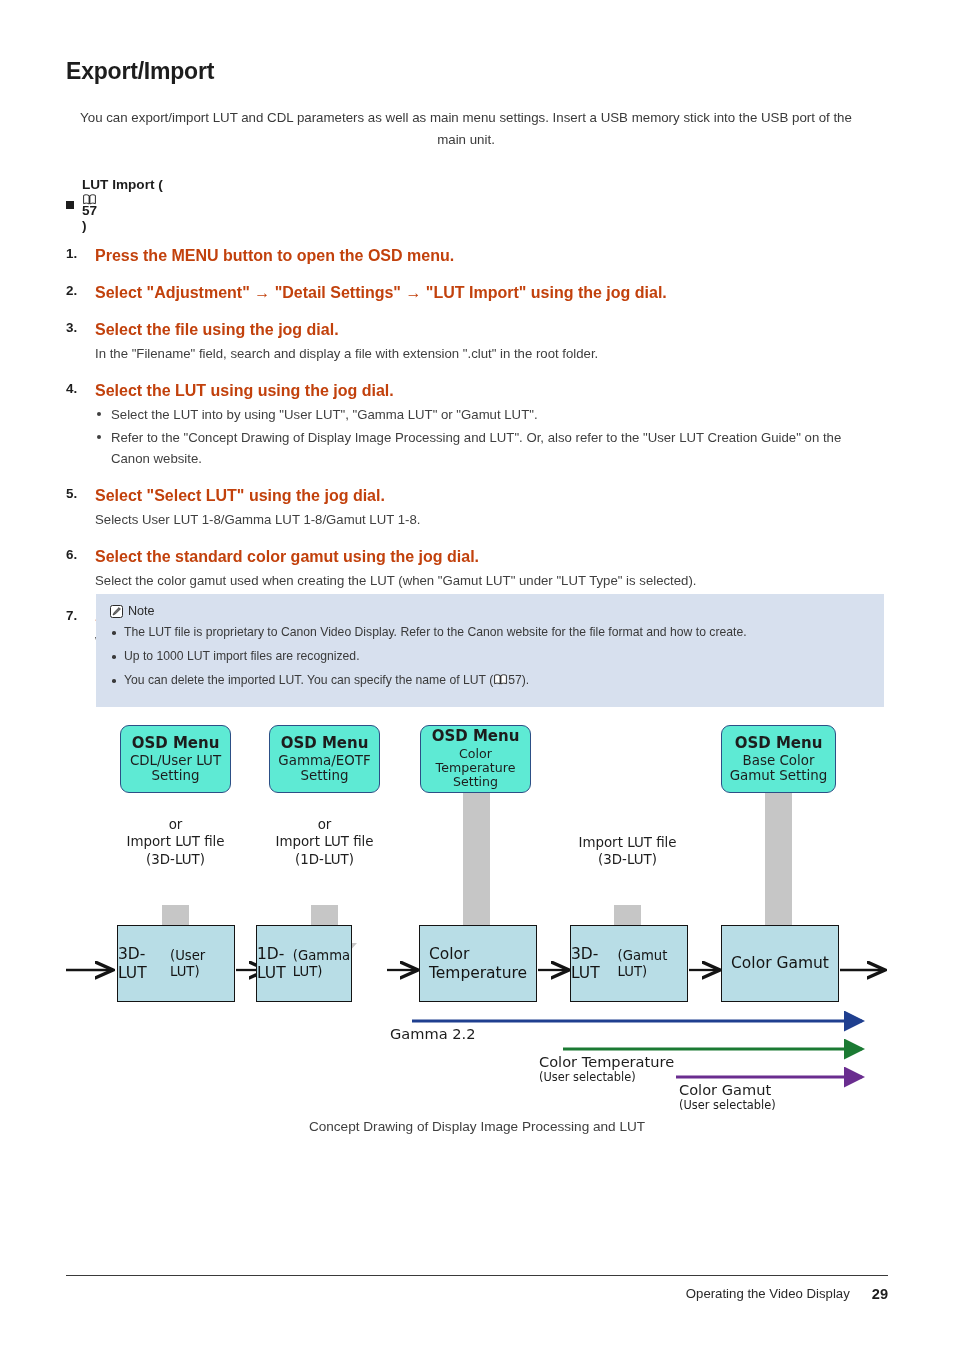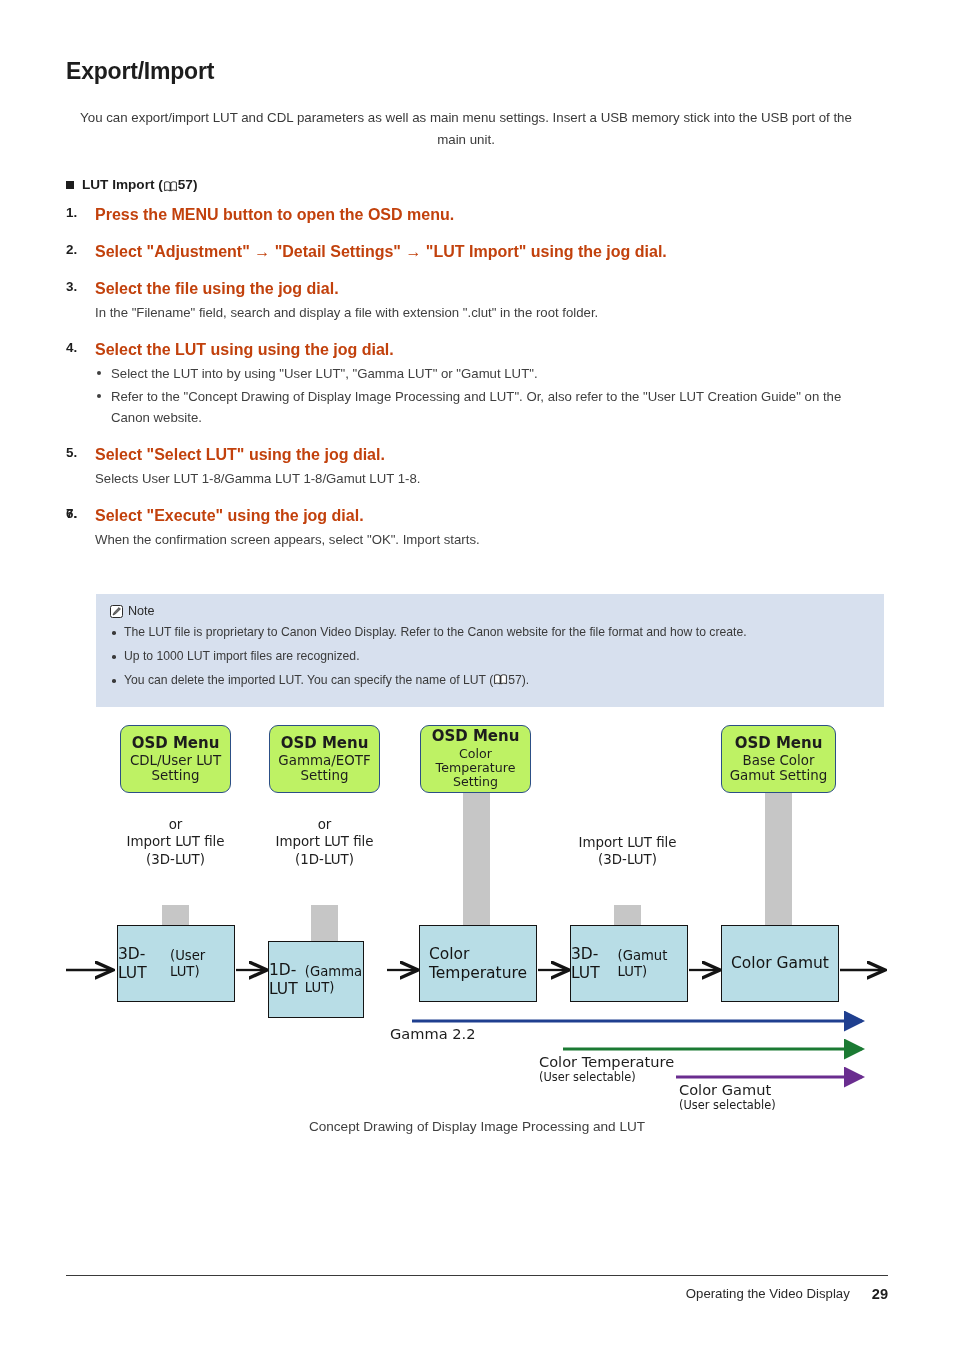--- a/index.html
+++ b/index.html
@@ -55,21 +55,22 @@
     align-items: center;
   }
   .sq-bullet {
     display: inline-block;
     width: 8px; height: 8px;
     background: #1d1d1d;
     margin-right: 8px;
   }
   .ref {
     display: inline-flex;
-    align-items: center;
+    align-items: flex-start;
+    flex-direction: column;
   }
   .book-icon {
     display: inline-block;
     width: 13px; height: 11px;
     margin: 0 1px 0 1px;
     position: relative;
     top: 1px;
   }
 
   ol.steps {
@@ -177,21 +178,21 @@
     width: 954px;
     height: 430px;
   }
   .diagram svg { display: block; }
 
   .osd-box {
     position: absolute;
     box-sizing: border-box;
     border: 1.6px solid #2c4f86;
     border-radius: 9px;
-    background: #bef264;
+    background: #5eead4;
     text-align: center;
     font-family: "DejaVu Sans", sans-serif;
     color: #1d1d1d;
     display: flex;
     flex-direction: column;
     justify-content: center;
     align-items: center;
     line-height: 1.12;
   }
   .osd-title {
@@ -326,20 +327,22 @@
       </li>
 
       <li>
         <span class="num">5.</span>
         <div class="step-title">Select "Select LUT" using the jog dial.</div>
         <div class="step-sub">Selects User LUT 1-8/Gamma LUT 1-8/Gamut LUT 1-8.</div>
       </li>
 
       <li>
         <span class="num">6.</span>
+        <div class="step-title">Select the standard color gamut using the jog dial.</div>
+        <div class="step-sub">Select the color gamut used when creating the LUT (when "Gamut LUT" under "LUT Type" is selected).</div>
       </li>
 
       <li>
         <span class="num">7.</span>
         <div class="step-title">Select "Execute" using the jog dial.</div>
         <div class="step-sub">When the confirmation screen appears, select "OK". Import starts.</div>
       </li>
 
     </ol>
   </div>
@@ -438,21 +441,21 @@
 
     <div class="flow-label" style="left:257px; top:101px; width:135px;">or<br>Import LUT file<br>(1D-LUT)</div>
 
     <div class="flow-label" style="left:560px; top:119px; width:135px;">Import LUT file<br>(3D-LUT)</div>
 
     <div class="pipe-box" style="left:117px; top:210px; width:118px; height:77px;">
       <div class="pipe-main">3D-LUT</div>
       <div class="pipe-sub">(User LUT)</div>
     </div>
 
-    <div class="pipe-box" style="left:268px; top:210px; width:96px; height:77px;margin-top:16px;">
+    <div class="pipe-box" style="left:256px; top:210px; width:96px; height:77px;">
       <div class="pipe-main">1D-LUT</div>
       <div class="pipe-sub">(Gamma LUT)</div>
     </div>
 
     <div class="pipe-box" style="left:419px; top:210px; width:118px; height:77px;">
       <div class="pipe-main">Color<br>Temperature</div>
     </div>
 
     <div class="pipe-box" style="left:570px; top:210px; width:118px; height:77px;">
       <div class="pipe-main">3D-LUT</div>

